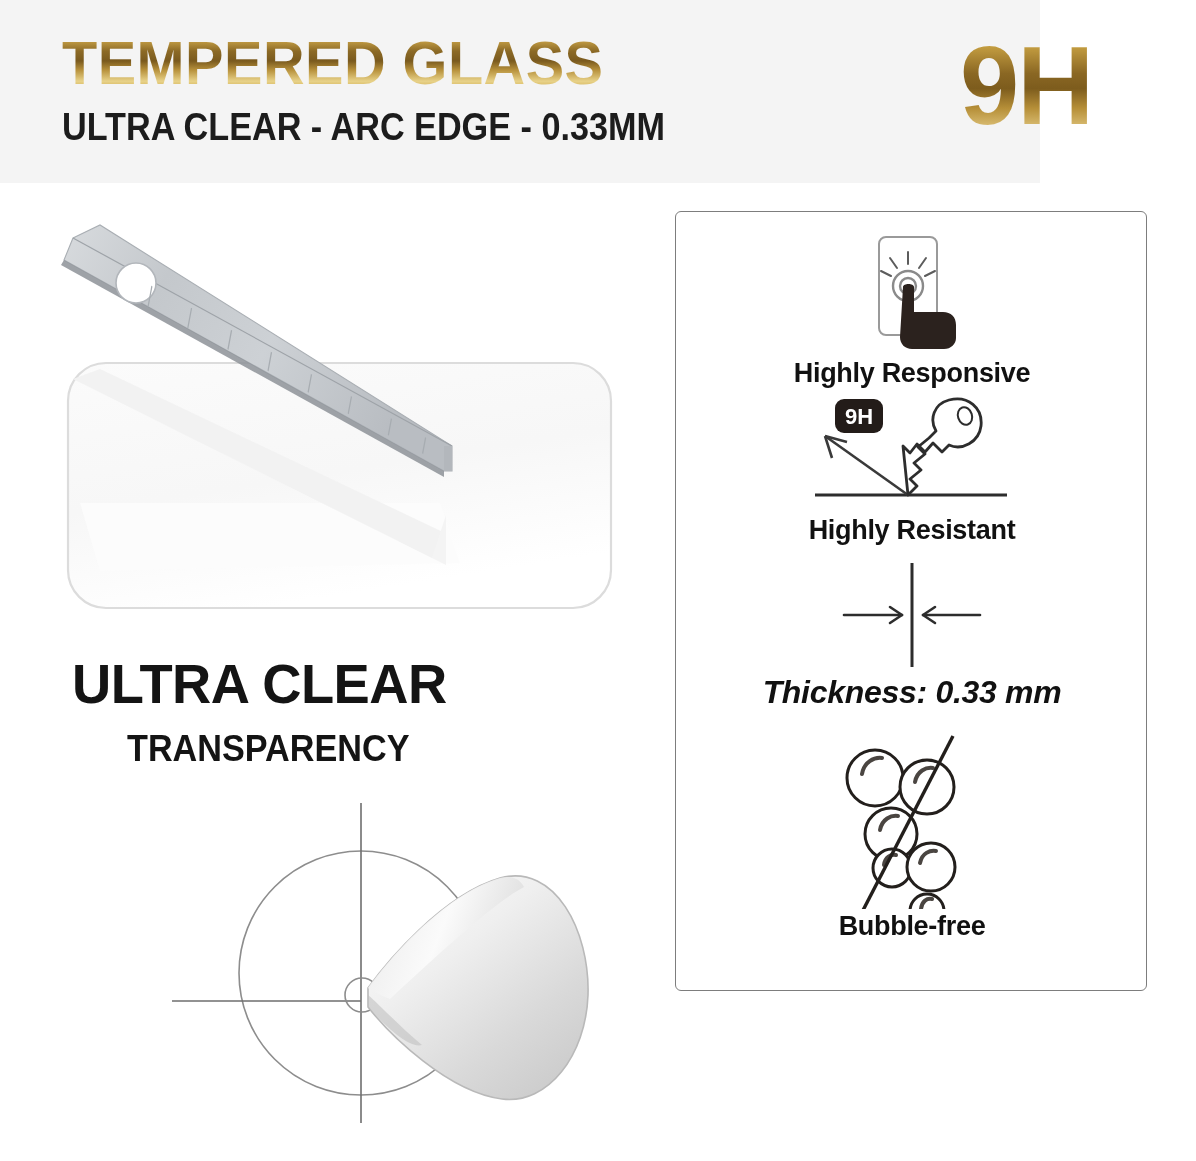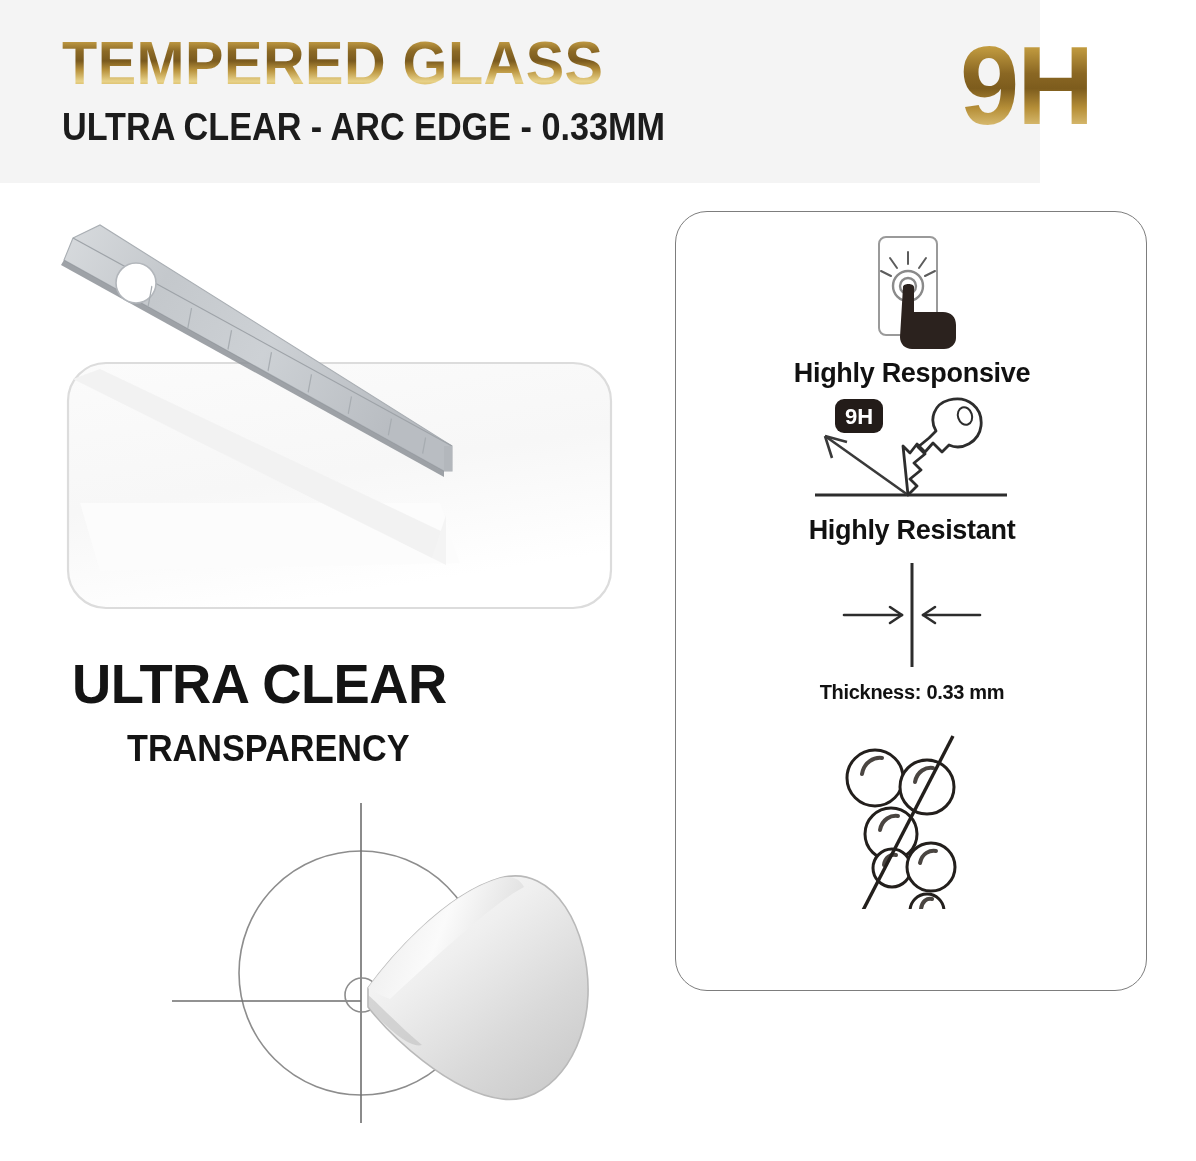--- a/index.html
+++ b/index.html
@@ -160,21 +160,21 @@
   }
 
   
   #features-panel {
     position: absolute;
     left: 675px;
     top: 211px;
     width: 472px;
     height: 780px;
     border: 1.5px solid #7d7d7d;
-    border-radius: 32px;
+    border-radius: 6px;
     box-sizing: border-box;
     background: #ffffff;
   }
   .feature-item {
     position: absolute;
     left: 0;
     width: 472px;
     text-align: center;
   }
   .feature-icon {
@@ -191,21 +191,22 @@
     letter-spacing: -0.3px;
     white-space: nowrap;
   }
   #feature-responsive { top: 22px; }
   #feature-scratch    { top: 183px; }
   #feature-thickness  { top: 345px; }
   #feature-bubble     { top: 522px; }
   #feature-transparency { top: 745px; }
 
   .label-thickness {
-    font-size: 20px;
+    font-size: 32px;
+    font-style: italic;
   }
 </style>
 </head>
 <body>
 
 <div id="header-band">
   <div id="header-inner">
     <div id="brand-title">TEMPERED GLASS</div>
     <div id="brand-subtitle">ULTRA CLEAR - ARC EDGE - 0.33MM</div>
     <div id="hardness-badge">9H</div>
@@ -400,15 +401,16 @@
         <path d="M50 40 C52 28, 62 23, 70 24"></path>
         <path d="M103 48 C105 37, 114 33, 121 34"></path>
         <path d="M68 96 C70 85, 79 81, 86 82"></path>
         <path d="M72 131 C73 123, 79 120, 84 121"></path>
         <path d="M108 129 C110 119, 118 116, 124 117"></path>
         <path d="M109 175 C110 167, 115 164, 120 165"></path>
       </g>
 
       <line x1="141" y1="2" x2="46" y2="186" stroke="#231f1c" stroke-width="3.4"></line>
     </svg>
+    <span class="feature-label">Bubble-free</span>
   </div>
 
 </div>
 
 </body></html>

